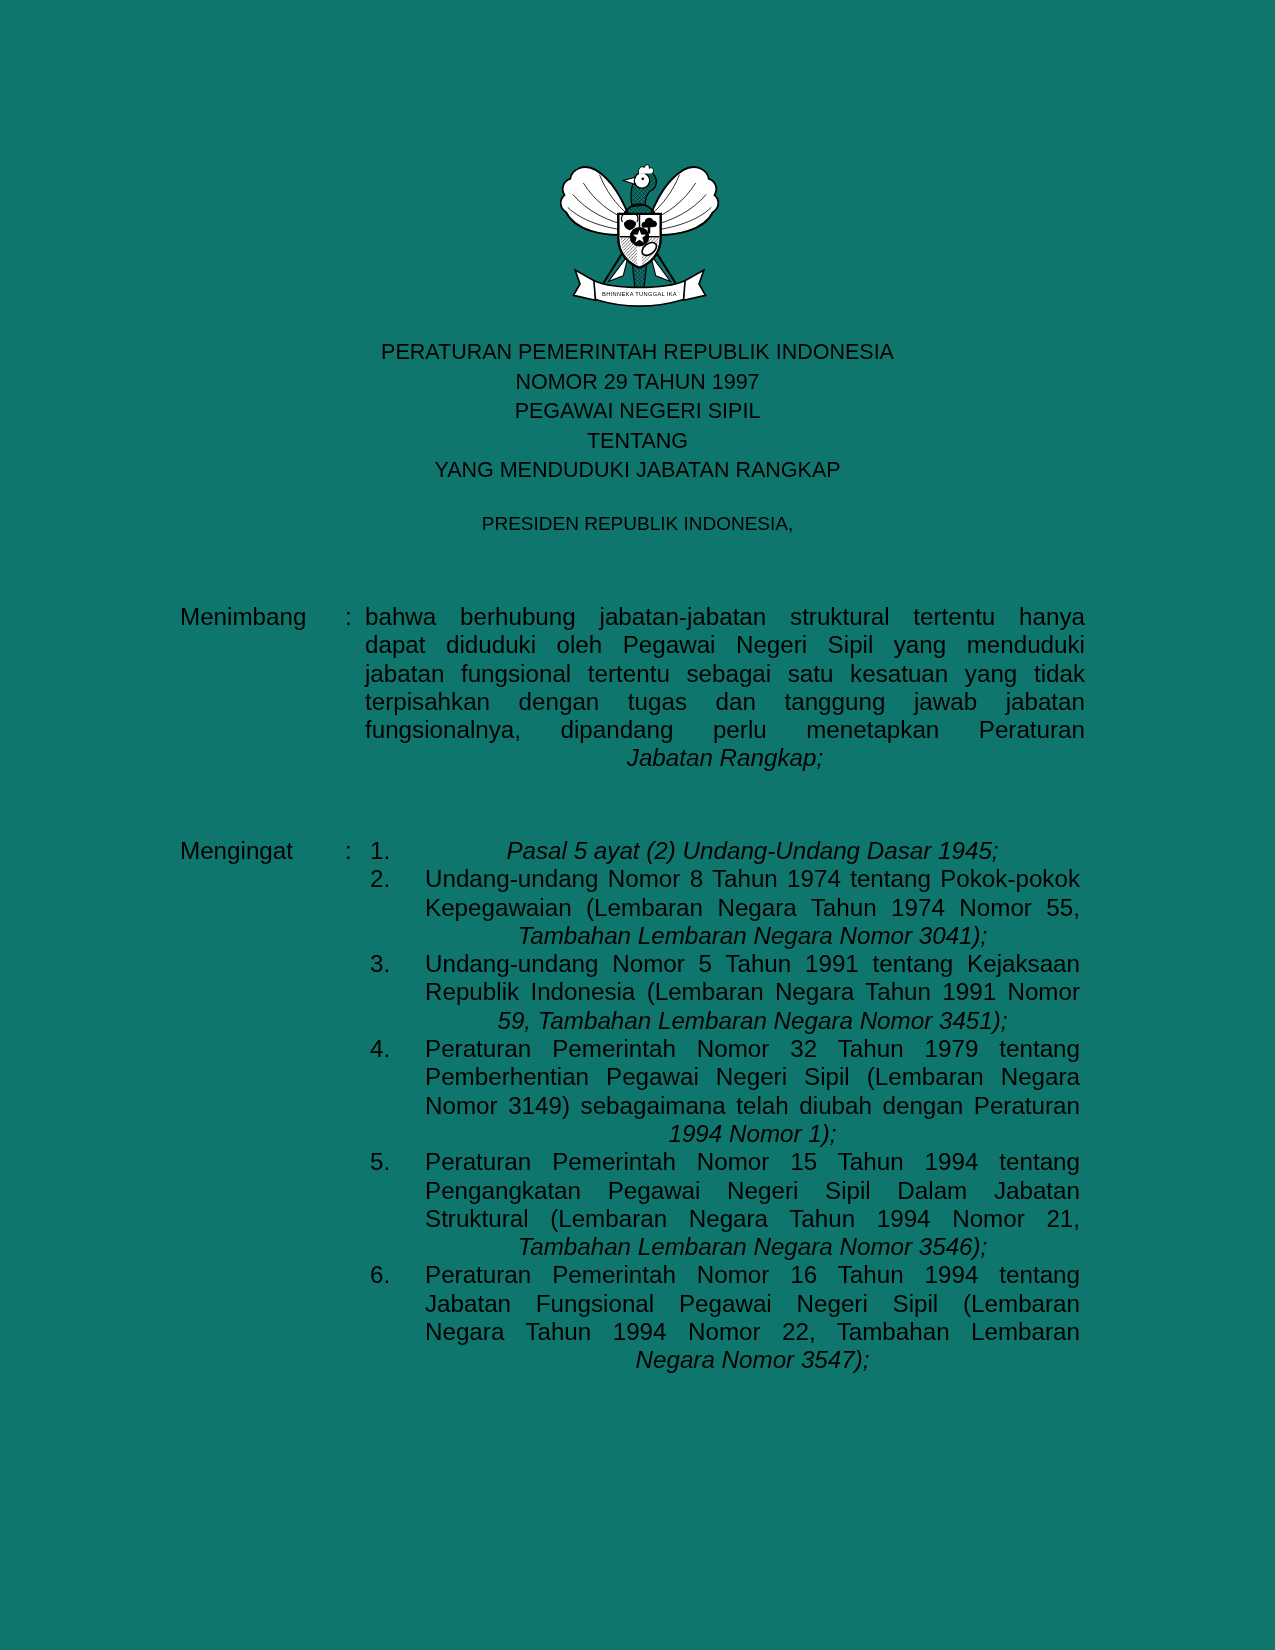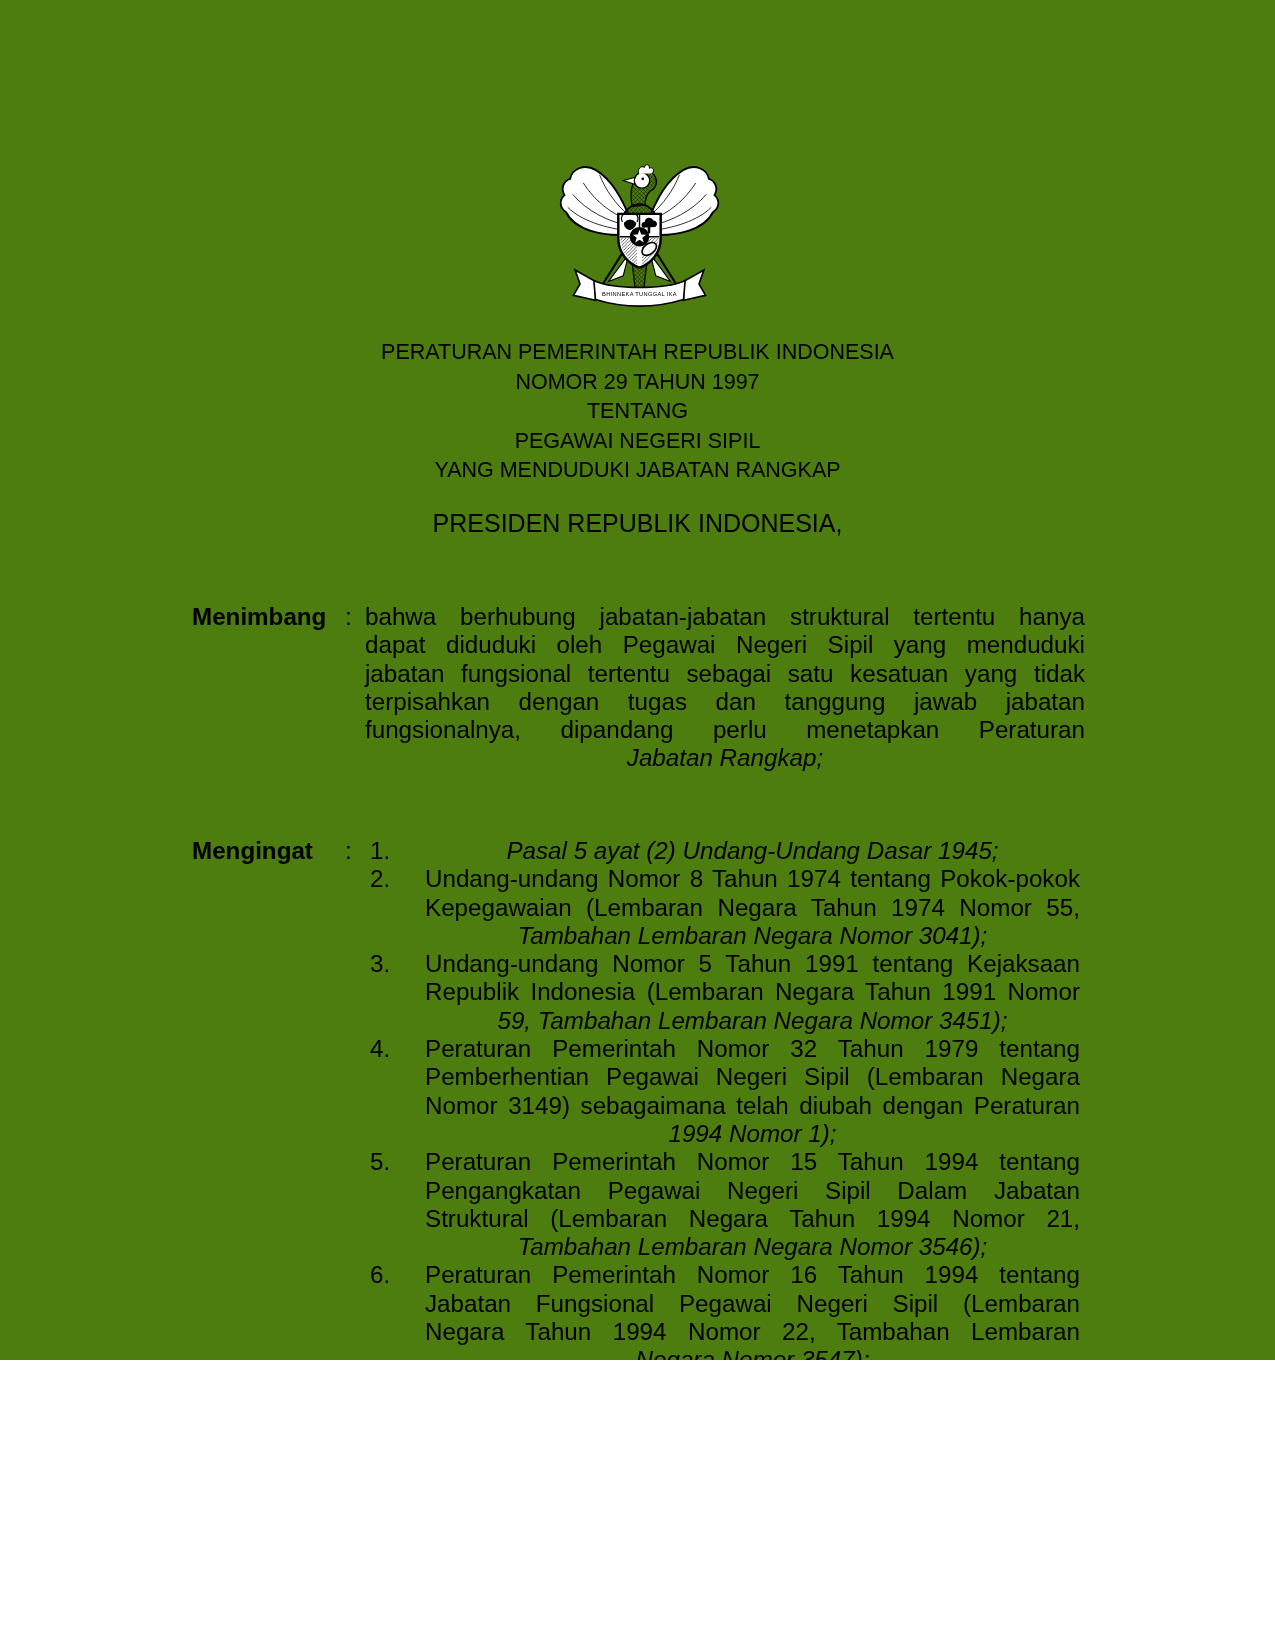--- a/index.html
+++ b/index.html
@@ -1,33 +1,33 @@
 <!DOCTYPE html>
 <html><head>
 <meta charset="utf-8">
 <style>
   * { box-sizing: border-box; }
   html, body { margin: 0; padding: 0; background: #ffffff; }
   .page {
-    position: relative; width: 1275px; height: 1360px;
-    background: #4d7c0f; color: #000000;
+    position: relative; width: 1275px; height: 1650px;
+    background: #0f766e; color: #000000;
     font-family: "Liberation Sans", "DejaVu Sans", sans-serif;
     overflow: hidden;
   }
   .emblem { position: absolute; left: 558px; top: 150px; width: 163px; height: 162px; }
   .title-block { position: absolute; left: 0; top: 338px; width: 1275px; text-align: center; }
   .tline { font-size: 21.5px; line-height: 29.6px; white-space: pre; }
   .salutation {
     position: absolute; left: 0; top: 509px; width: 1275px;
-    text-align: center; font-size: 25px; line-height: 29.6px;
+    text-align: center; font-size: 19px; line-height: 29.6px;
   }
   .section { position: absolute; left: 180px; font-size: 24.2px; line-height: 28.3px; }
   #sec-menimbang { top: 603px; }
   #sec-mengingat { top: 837px; }
-  .slabel { position: absolute; left: 12px; top: 0; white-space: pre; font-weight: bold; }
+  .slabel { position: absolute; left: 0; top: 0; white-space: pre; }
   .scolon { position: absolute; left: 165px; top: 0; }
   .sbody  { position: absolute; left: 185px; top: 0; width: 720px; }
   .slist  { position: absolute; left: 190px; top: 0; width: 710px; }
   .litem  { display: flex; align-items: flex-start; }
   .lnum   { flex: 0 0 55px; }
   .llines { width: 655px; }
   .jl { text-align: justify; text-align-last: justify; }
   .ll { text-align: center; font-style: italic; }
 </style>
 </head>
@@ -94,22 +94,22 @@
       <path d="M46 158 L21 144 L27 161 L19 175 L46 181 Z" fill="#fff" stroke="#000" stroke-width="2"></path>
       <path d="M154 158 L179 144 L173 161 L181 175 L154 181 Z" fill="#fff" stroke="#000" stroke-width="2"></path>
       <path d="M44 157 C70 168 130 168 156 157 L154 180 C118 191 82 191 46 180 Z" fill="#fff" stroke="#000" stroke-width="2"></path>
       <text x="100" y="176" text-anchor="middle" font-size="7" letter-spacing="0.4" fill="#000" font-family="Liberation Sans, DejaVu Sans, sans-serif">BHINNEKA TUNGGAL IKA</text>
     </g>
   </svg>
 
   <div class="title-block">
       <div class="tline">PERATURAN PEMERINTAH REPUBLIK INDONESIA</div>
       <div class="tline">NOMOR 29 TAHUN 1997</div>
+      <div class="tline">PEGAWAI NEGERI SIPIL</div>
       <div class="tline">TENTANG</div>
-      <div class="tline">PEGAWAI NEGERI SIPIL</div>
       <div class="tline">YANG MENDUDUKI JABATAN RANGKAP</div>
     </div>
 
   <div class="salutation">PRESIDEN REPUBLIK INDONESIA,</div>
 
   <div class="section" id="sec-menimbang">
       <div class="slabel">Menimbang</div>
       <div class="scolon">:</div>
       <div class="sbody">
         <div class="jl">bahwa berhubung jabatan-jabatan struktural tertentu hanya</div>

